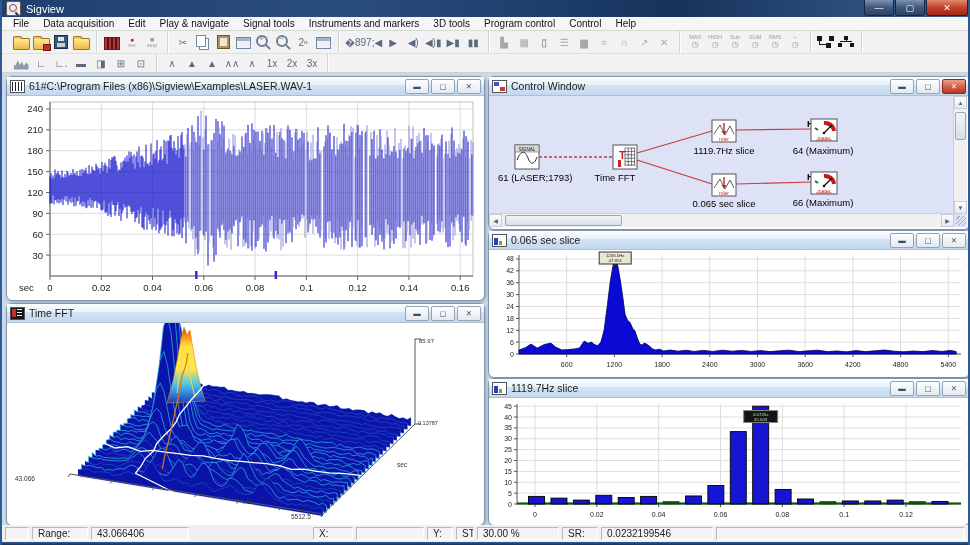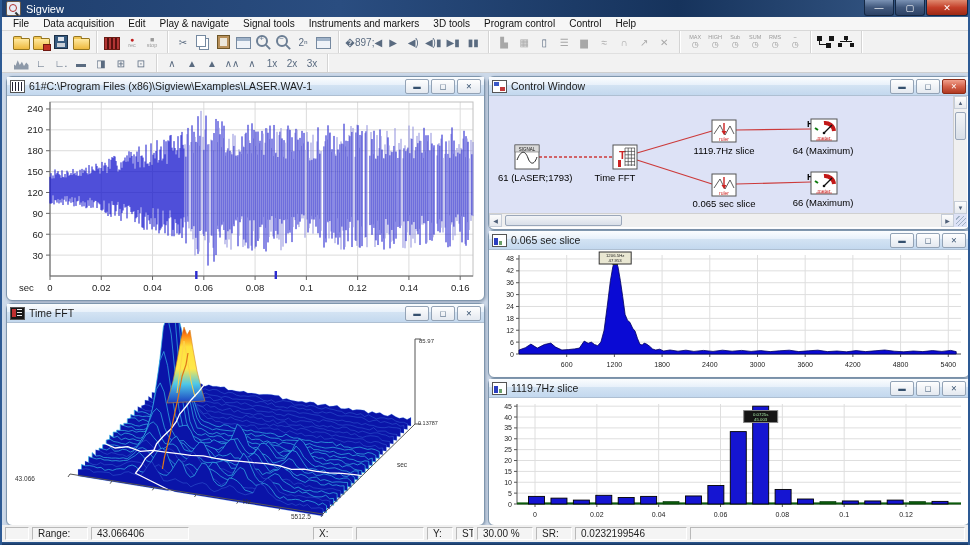--- a/index.html
+++ b/index.html
@@ -1081,19 +1081,19 @@
 
   <div id="statusbar">
       <div class="scell" style="width: 24px;"></div>
       <div class="scell" style="width: 56px;">Range:</div>
       <div class="scell" style="width: 98px;">43.066406</div>
       <div class="scell" style="width: 118px; margin-top: 44px;">5512.500000</div>
       <div class="scell" style="width: 40px;">X:</div>
       <div class="scell" style="width: 68px;"></div>
       <div class="scell" style="width: 26px;">Y:</div>
       <div class="scell" style="width: 18px;">STEP</div>
-      <div class="scell" style="width: 56px;">30.00 %</div>
+      <div class="scell" style="width: 82px;">30.00 %</div>
       <div class="scell" style="width: 36px;">SR:</div>
       <div class="scell" style="width: 112px;">0.0232199546</div>
       <div class="scell" style="flex: 1 1 0%;"></div>
     </div>
   <div id="bottomedge"></div>
 </div>
 
 </body></html>

